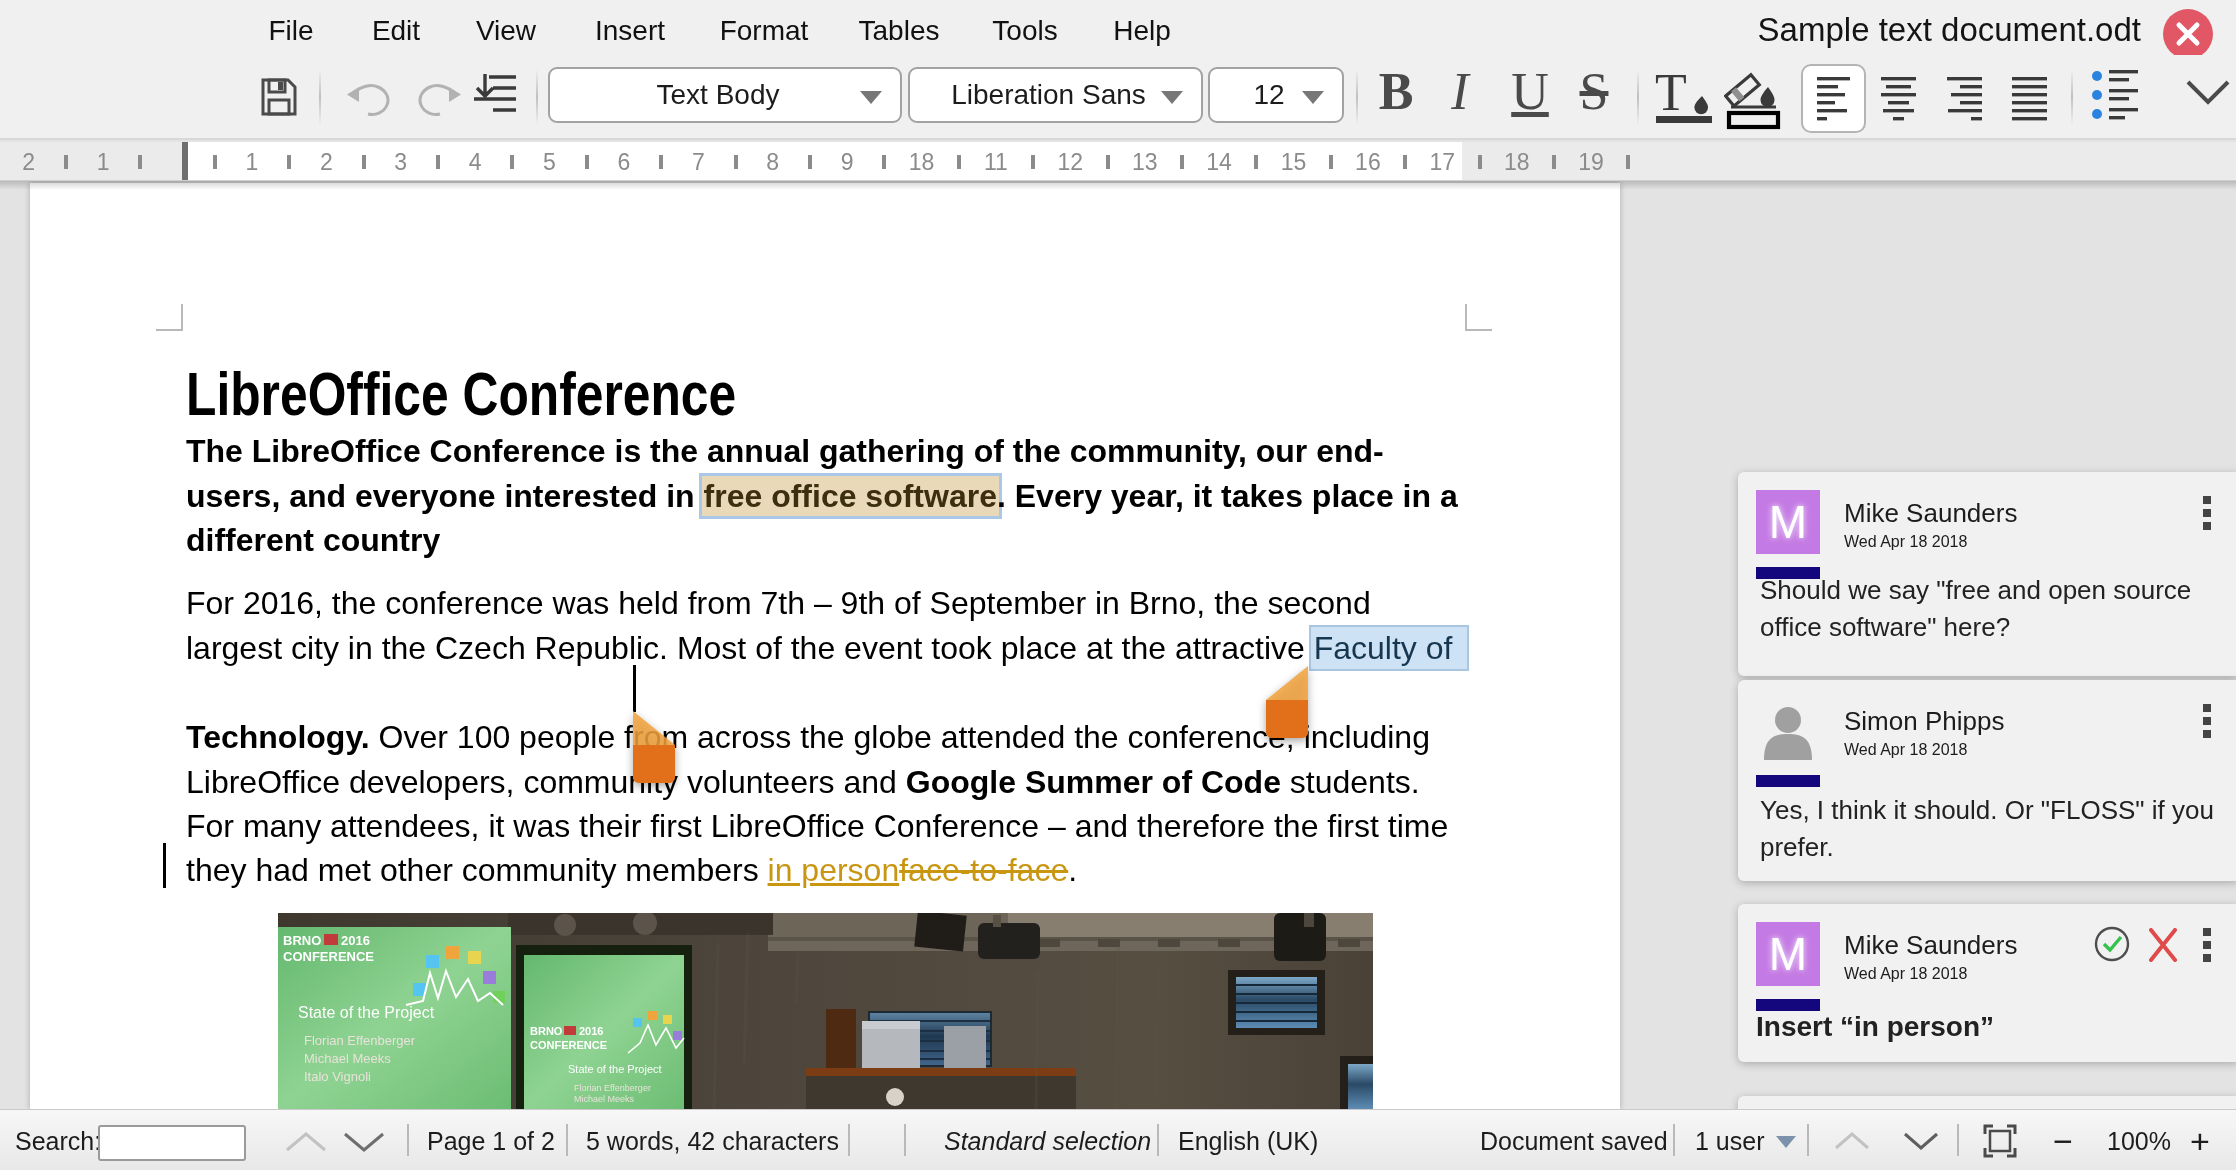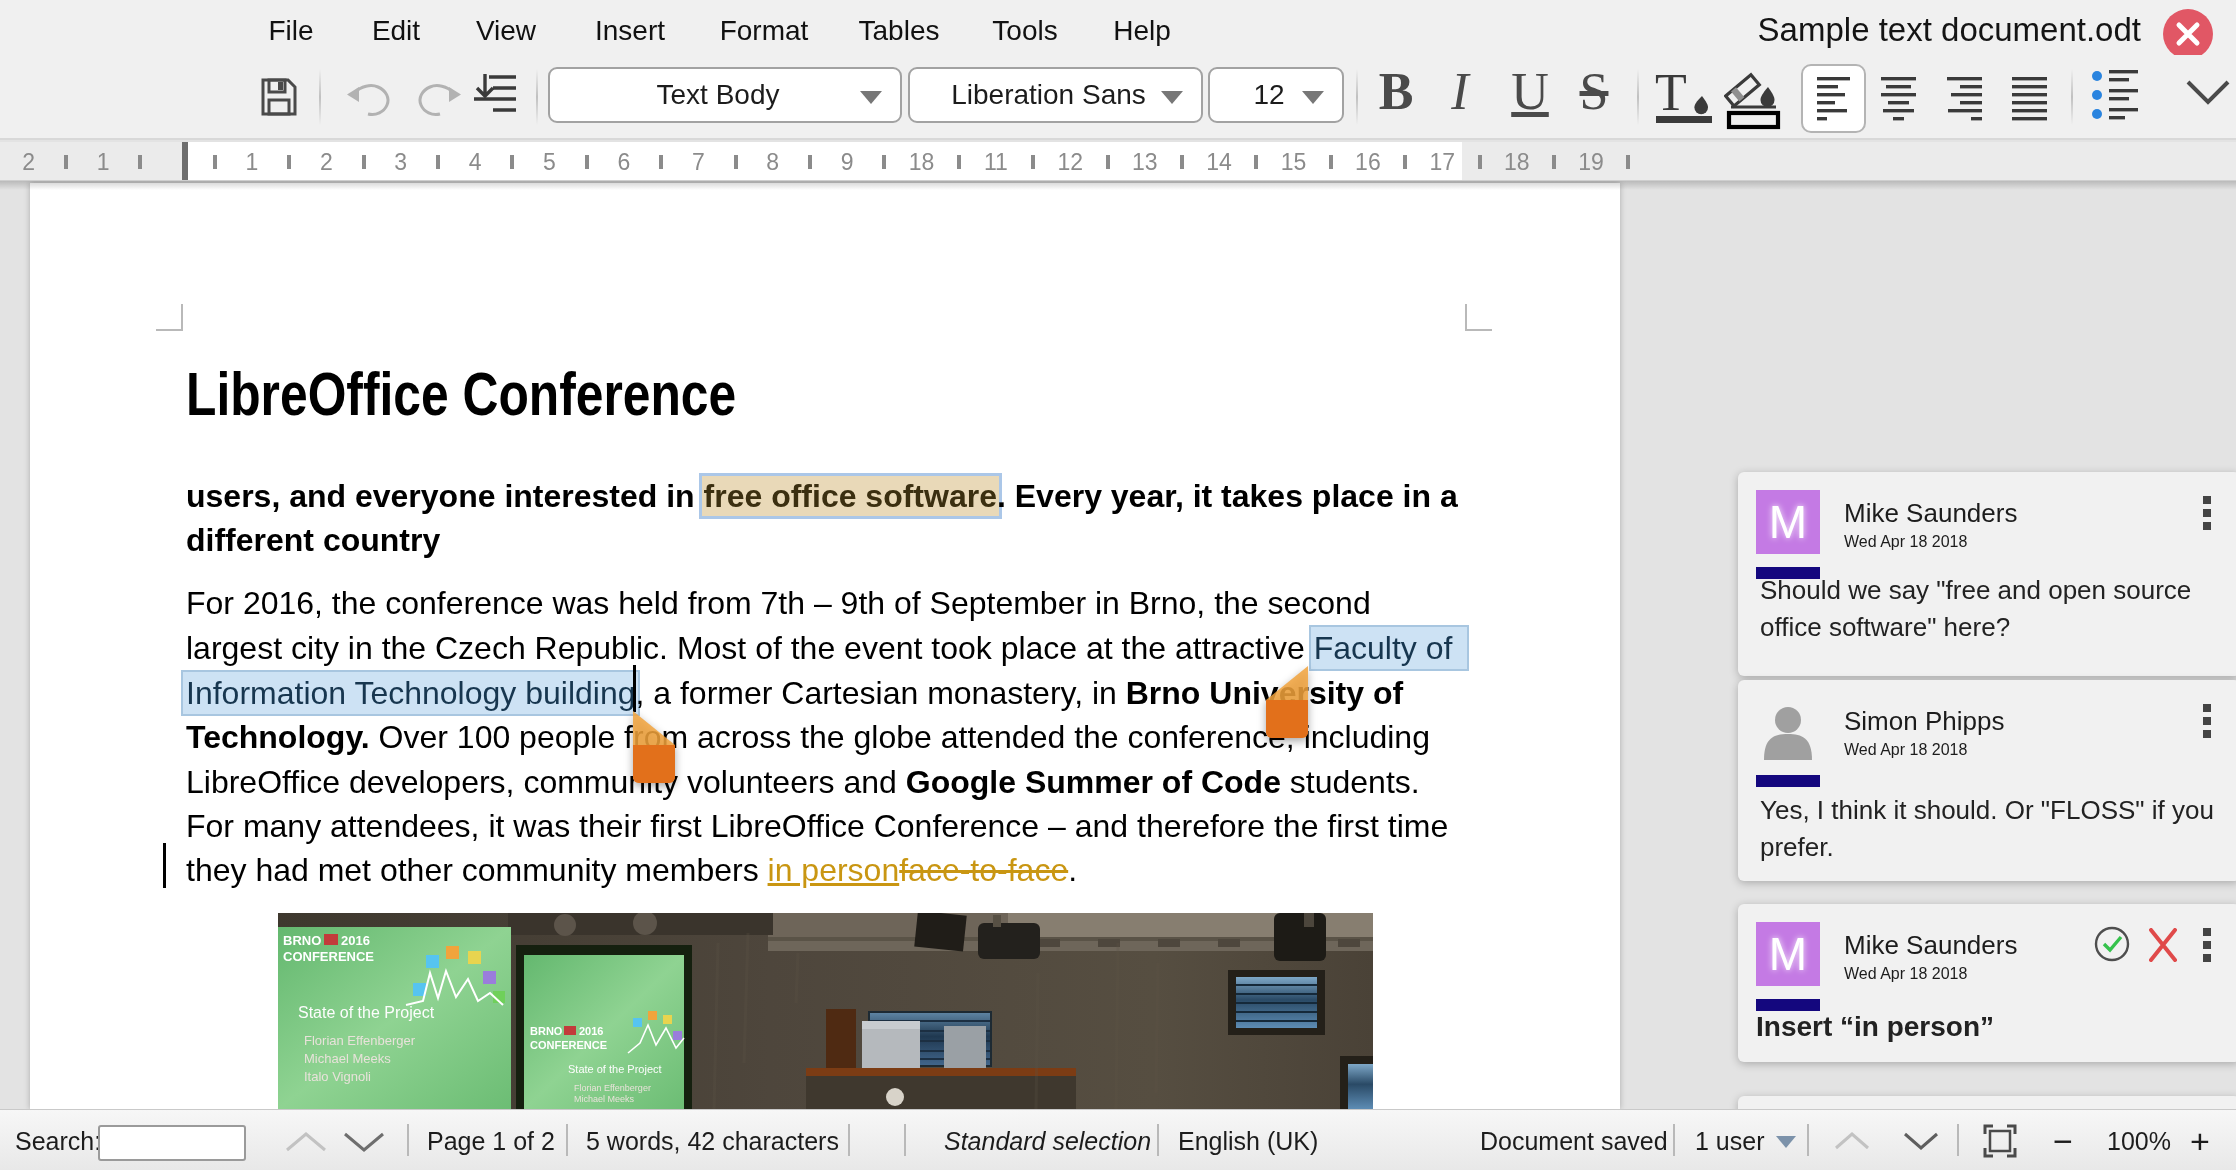--- a/index.html
+++ b/index.html
@@ -257,26 +257,26 @@
 
   <svg class="cmark" style="left:156px; top:123px;" width="30" height="30" viewBox="0 0 30 30">
       <path d="M26 0 V26 H0" fill="none" stroke="#b9b9b9" stroke-width="2"></path>
     </svg>
   <svg class="cmark" style="left:1462px; top:123px;" width="30" height="30" viewBox="0 0 30 30">
       <path d="M4 0 V26 H30" fill="none" stroke="#b9b9b9" stroke-width="2"></path>
     </svg>
 
   <div id="heading">LibreOffice Conference</div>
 
+  <div class="dline b" style="left:186px; top:248px;">The LibreOffice Conference is the annual gathering of the community, our end-</div>
   <div class="dline b" style="left:186px; top:293px;">users, and everyone interested in <span class="commhl">free office software</span>. Every year, it takes place in a</div>
   <div class="dline b" style="left:186px; top:337px;">different country</div>
 
   <div class="dline" style="left:186px; top:400px;">For 2016, the conference was held from 7th – 9th of September in Brno, the second</div>
   <div class="dline" style="left:186px; top:445px;">largest city in the Czech Republic. Most of the event took place at the attractive <span class="selhl" style="padding-right:15px; margin-right:-15px;">Faculty of</span></div>
-  <div class="dline" style="left:186px; top:490px;"><span class="selhl">Information Technology building</span>, a former Cartesian monastery, in <span class="b">Brno University of</span></div>
   <div class="dline" style="left:186px; top:534px;"><span class="b">Technology.</span> Over 100 people from across the globe attended the conference, including</div>
   <div class="dline" style="left:186px; top:579px;">LibreOffice developers, community volunteers and <span class="b">Google Summer of Code</span> students.</div>
   <div class="dline" style="left:186px; top:623px;">For many attendees, it was their first LibreOffice Conference – and therefore the first time</div>
   <div class="dline" style="left:186px; top:667px;">they had met other community members <span class="gold" style="text-decoration:underline;">in person</span><span class="gold" style="text-decoration:line-through;text-align:center;">face-to-face</span>.</div>
 
   <div class="caret" style="left:633px; top:484px; height:47px;"></div>
 
   <div class="changebar" style="top:662px; height:45px;"></div>
 
   <svg class="flag" style="left:630px; top:530px;" width="48" height="74" viewBox="0 0 48 74">

